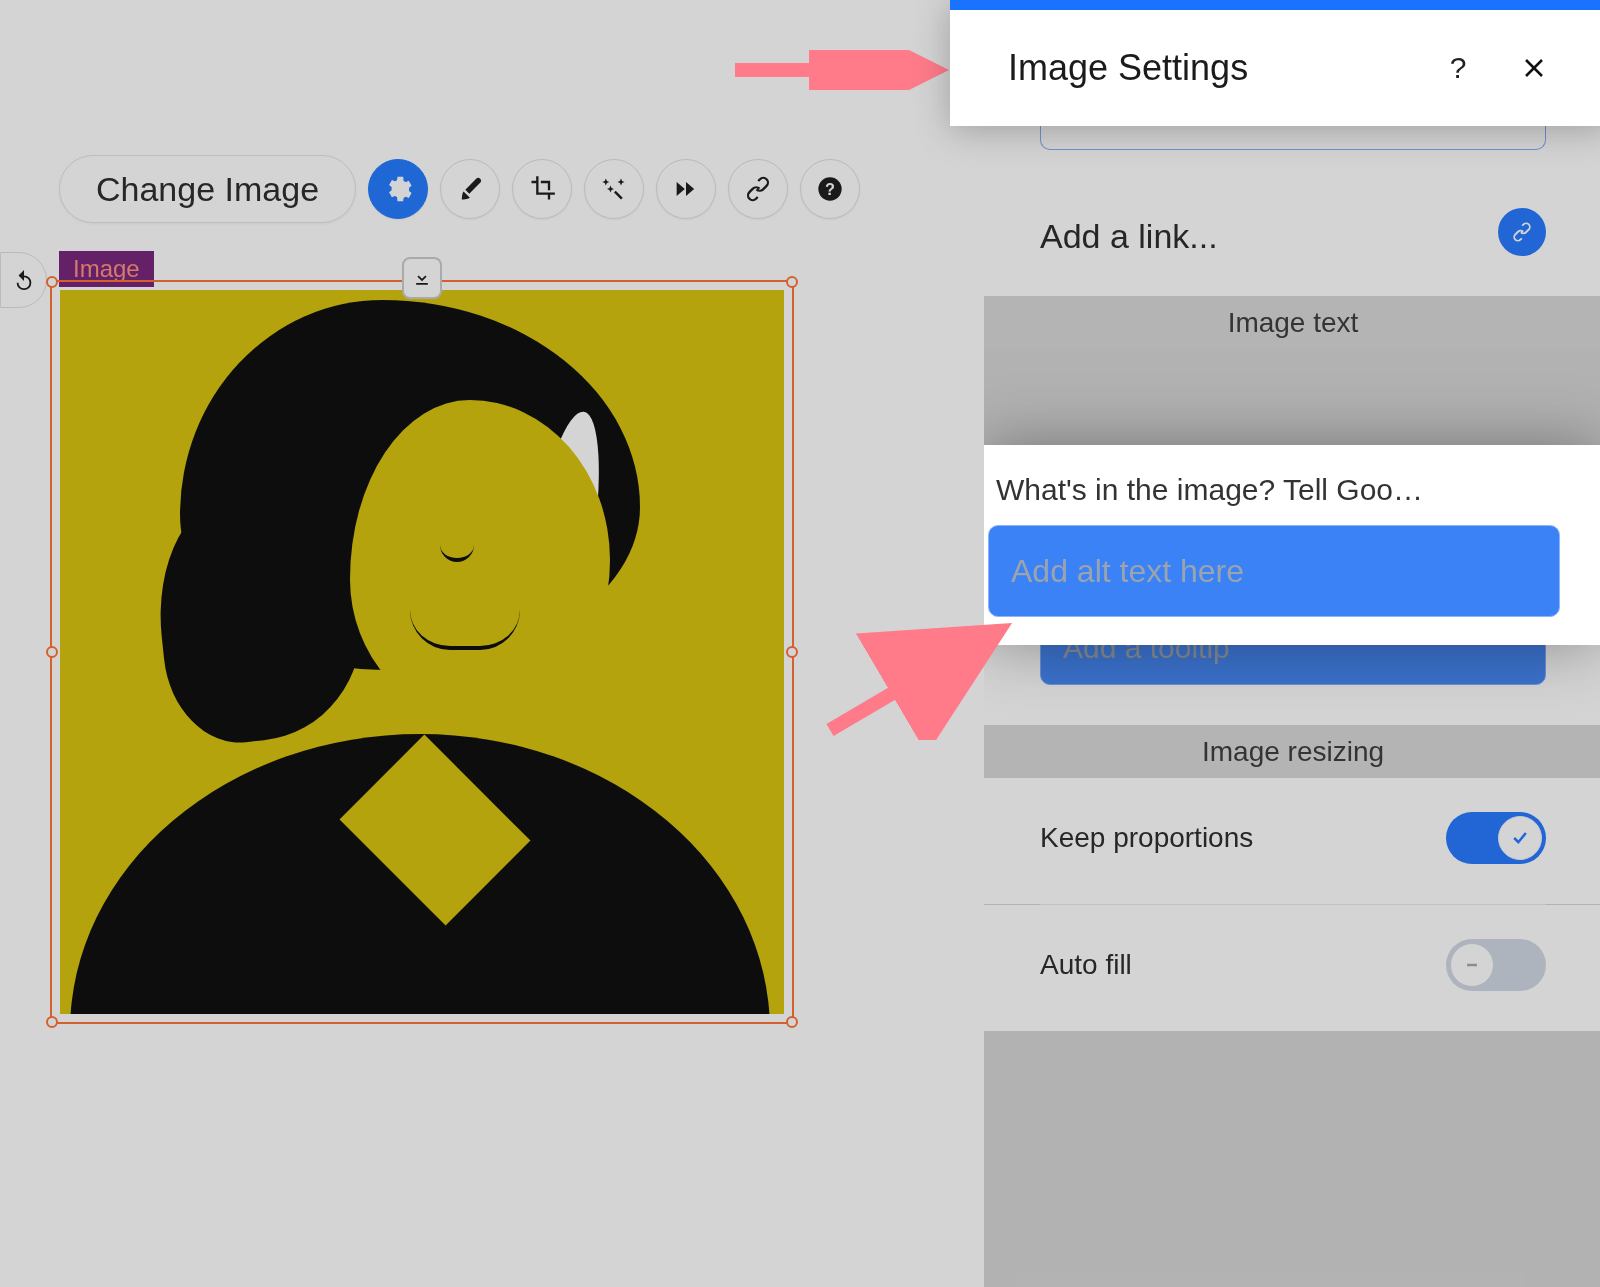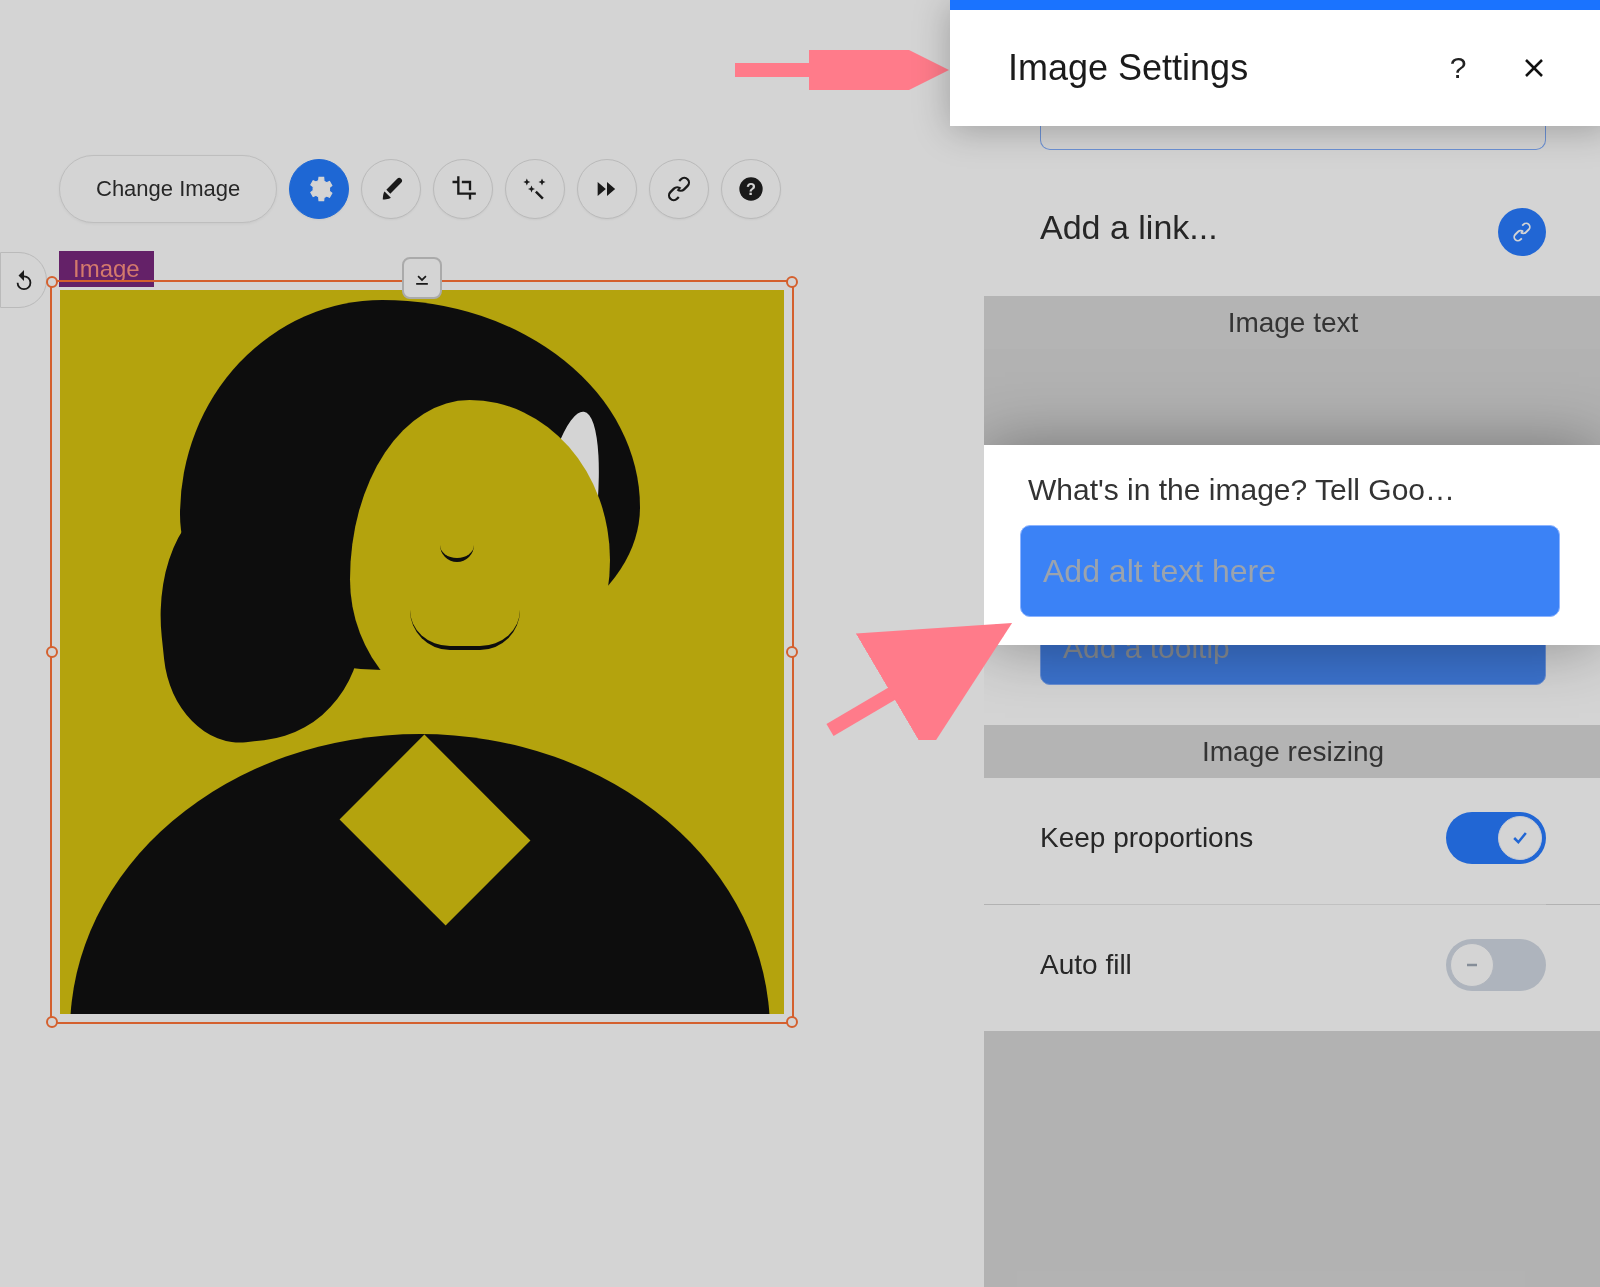--- a/index.html
+++ b/index.html
@@ -41,21 +41,21 @@
   }
   .pill {
     height: 68px;
     padding: 0 36px;
     border-radius: 34px;
     background: #ffffff;
     border: 1px solid #e3e3e3;
     box-shadow: 0 1px 3px rgba(0,0,0,0.06);
     display: flex;
     align-items: center;
-    font-size: 22px;
+    font-size: 34px;
     color: #222;
     white-space: nowrap;
   }
   .circ {
     width: 60px;
     height: 60px;
     border-radius: 50%;
     background: #ffffff;
     border: 1px solid #dedede;
     display: flex;
@@ -301,21 +301,21 @@
   .field-label {
     font-size: 28px;
     color: #2d2d2d;
     margin-bottom: 12px;
     white-space: nowrap;
     overflow: hidden;
     text-overflow: ellipsis;
   }
   .link-row {
     display: flex;
-    align-items: flex-start;
+    align-items: flex-end;
     gap: 24px;
   }
   .link-text {
     font-size: 34px;
     color: #202020;
     flex: 1;
   }
   .link-chip {
     width: 48px;
     height: 48px;
@@ -351,21 +351,21 @@
 
   
   .highlight {
     position: absolute;
     left: 0;
     right: 2px;
     top: 319px;
     z-index: 50;
     background: #ffffff;
     box-shadow: 0 0 60px rgba(0,0,0,0.35);
-    padding: 28px 40px 28px 36px;
+    padding: 28px 40px 28px 4px;
   }
   .highlight .field-label {
     font-size: 30px;
     color: #333;
     padding-left: 8px;
     margin-bottom: 18px;
   }
   .highlight .textinput {
     height: 92px;
     font-size: 32px;

